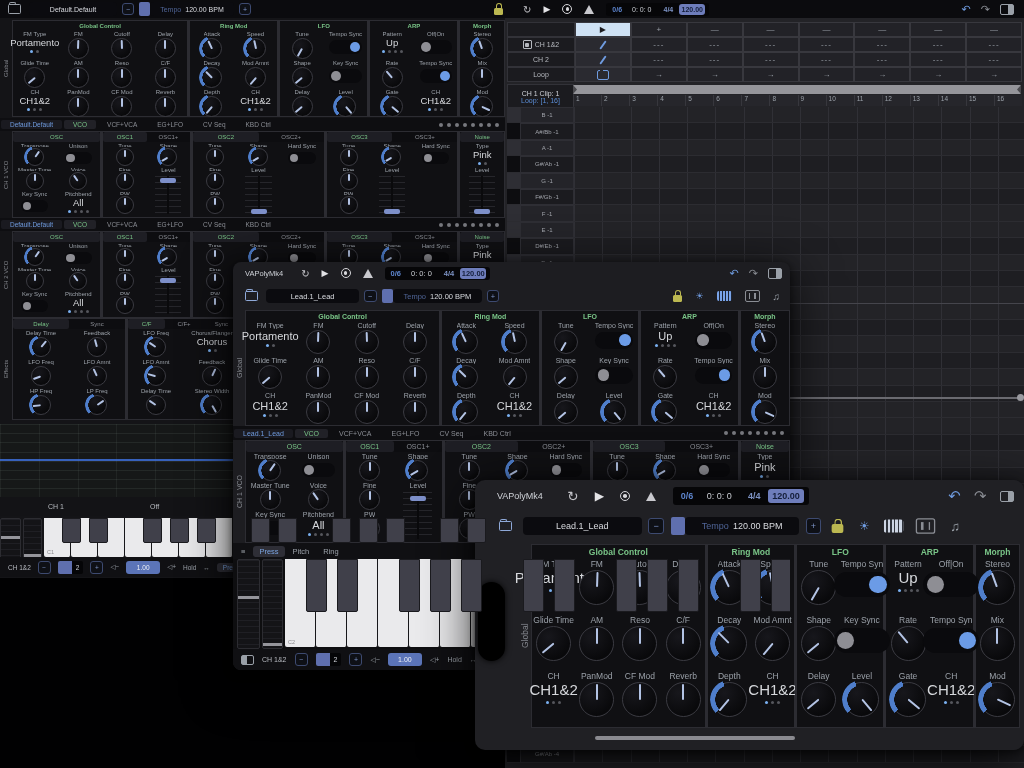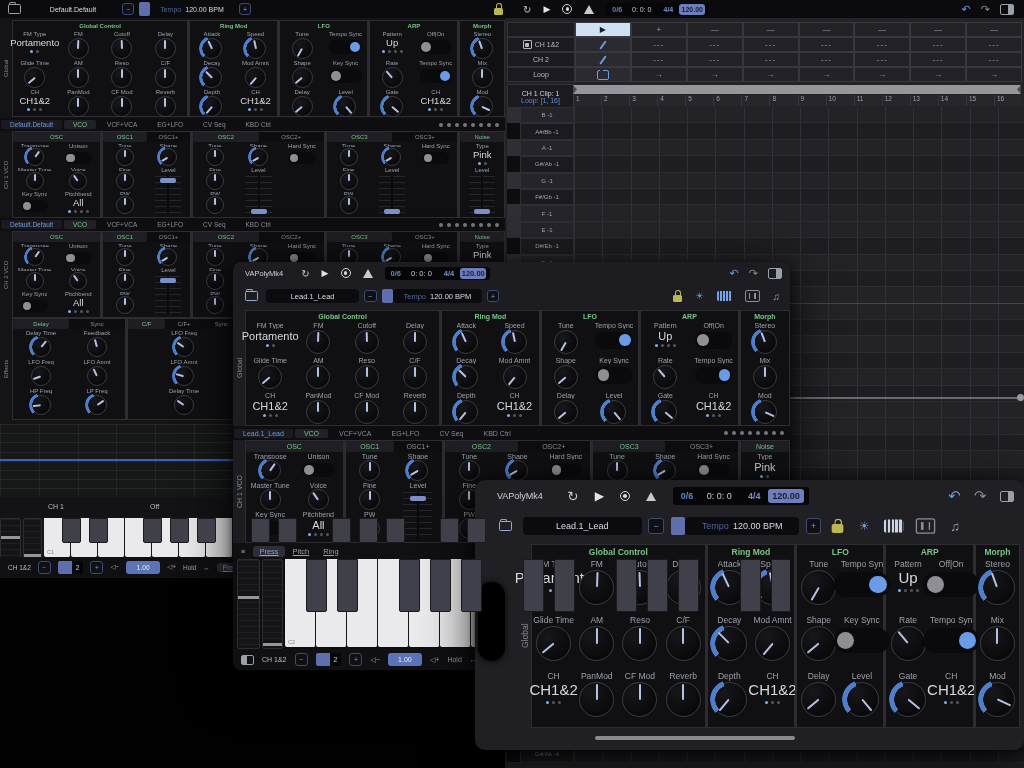--- a/index.html
+++ b/index.html
@@ -88,21 +88,21 @@
   .wheel{flex:none;background:#141417;border:1px solid #2c2c31;position:relative;margin-right:2px;border-radius:2px;
     background-image:repeating-linear-gradient(to bottom,#1f1f24 0 1px,transparent 1px 6px);}
   .wheel .mark{position:absolute;left:0;right:0;height:3px;background:#95959b;}
   
   .bbar{display:flex;align-items:center;background:#101013;}
   .bbar .lab{color:#b7bac0;}
   .bbar .sbtn{border:1px solid #3d4a70;border-radius:3px;color:#7d94c8;display:flex;align-items:center;justify-content:center;background:#0e1016;}
   .numbox{display:flex;border-radius:2px;overflow:hidden;}
   .numbox .b{background:#5f6fae;} .numbox .n{background:#050507;color:#cfd2d8;display:flex;align-items:center;padding:0 4px;}
   .valbox{background:#5b74b8;color:#eef1f7;border-radius:3px;display:flex;align-items:center;justify-content:center;}
-  .btxt{color:#9aa0a8;} .btab{color:#9aa0a8;padding:1px 6px;border-radius:3px;text-decoration:underline;}
+  .btxt{color:#9aa0a8;} .btab{color:#9aa0a8;padding:1px 6px;border-radius:3px;}
   .btab.on{background:#2e2e36;color:#7aa3e0;}
   .halfic{width:11px;height:8px;border:1.2px solid #9aa0a8;border-radius:2px;position:relative;}
   .halfic::after{content:'';position:absolute;left:0;top:0;bottom:0;width:45%;background:#9aa0a8;}
   .burger{color:#9aa0a8;}
   
   #sequencer{background:#232327;}
   .mxrow{display:flex;}
   .mxlab{width:66px;flex:none;background:#1b1b1f;border:0.5px solid #323238;color:#b6b9bf;
     display:flex;align-items:center;justify-content:center;font-size:7px;gap:3px;}
   .mxcell{flex:1;background:#222227;border:0.5px solid #38383e;display:flex;align-items:center;justify-content:center;color:#9aa0a8;font-size:8px;}
@@ -1004,20 +1004,42 @@
                     <i></i>
                   </div>
                 </div>
                 <div class="cell">
                   <div class="clabel">Delay Time</div>
                   <div class="knob" style="--a: -55deg;">
                     <i></i>
                   </div>
                 </div>
               </div>
+              <div class="scol">
+                <div class="cell">
+                  <div class="clabel">Chorus/Flanger</div>
+                  <div class="selv">Chorus</div>
+                  <div class="dots">
+                    <span class="on"></span>
+                    <span></span>
+                  </div>
+                </div>
+                <div class="cell">
+                  <div class="clabel">Feedback</div>
+                  <div class="knob" style="--a: 25deg;">
+                    <i></i>
+                  </div>
+                </div>
+                <div class="cell">
+                  <div class="clabel">Stereo Width</div>
+                  <div class="knob arc" style="--a: 150deg;">
+                    <i></i>
+                  </div>
+                </div>
+              </div>
             </div>
           </div>
           <div class="sec" style="flex: 1 1 0%;">
             <div class="sec-tabs">
               <div class="sec-tab act" style="font-size: var(--fs);">Rev</div>
             </div>
             <div class="sec-body">
               <div class="scol">
                 <div class="cell">
                   <div class="clabel">Room Size</div>

